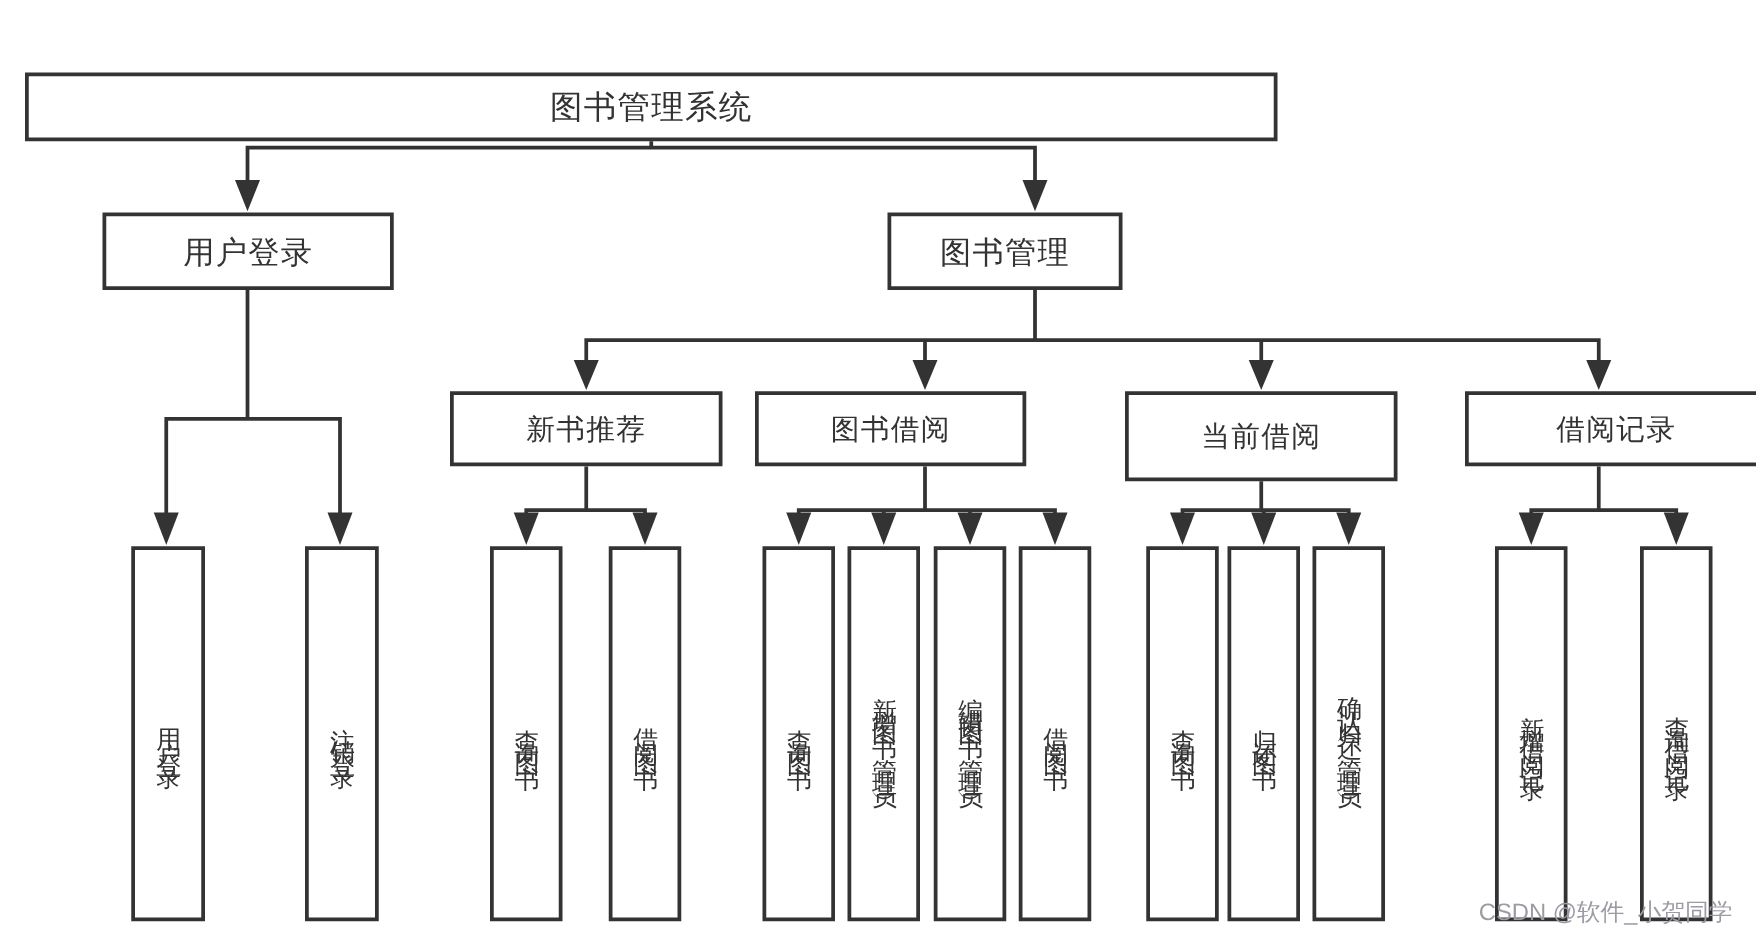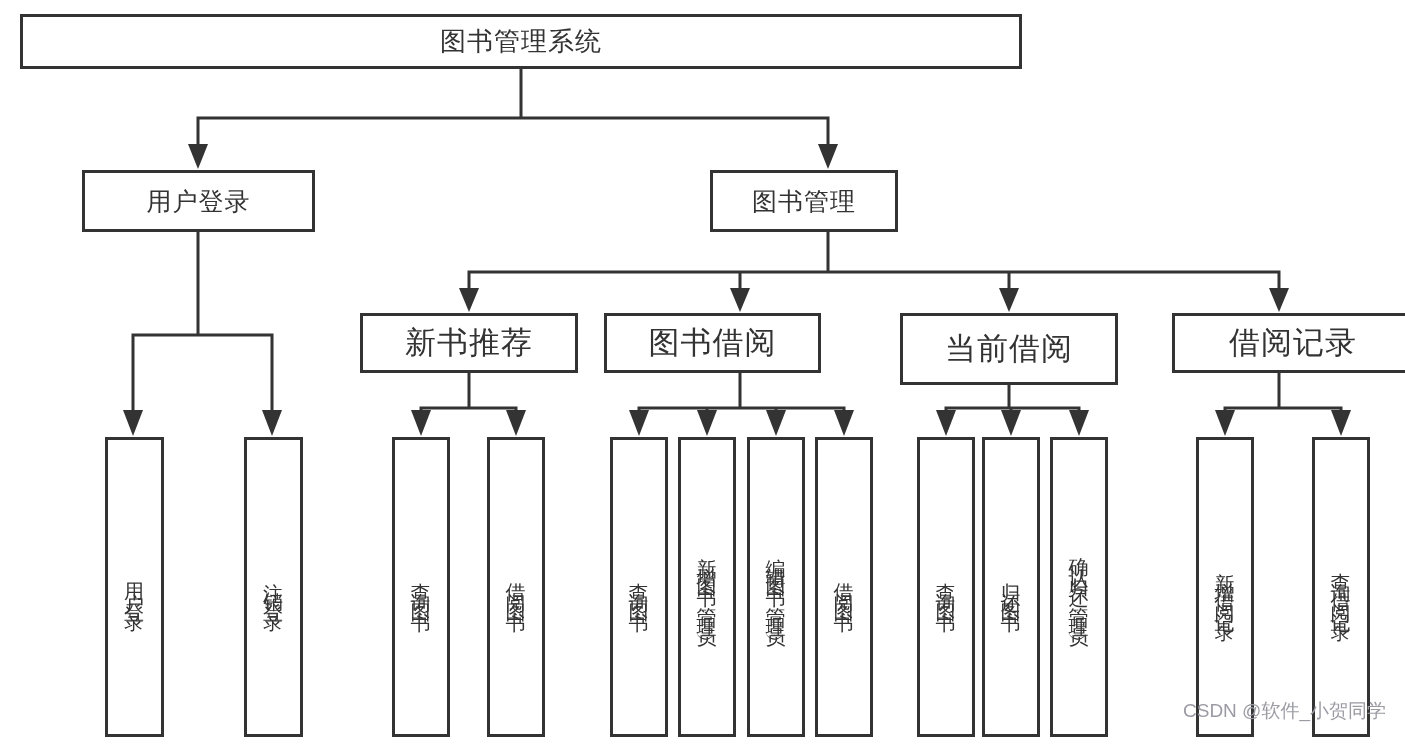--- a/index.html
+++ b/index.html
@@ -25,23 +25,23 @@
     position: absolute;
     box-sizing: border-box;
     border: 3px solid #333333;
     background: #ffffff;
     display: flex;
     align-items: center;
     justify-content: center;
     color: #333333;
     z-index: 2;
   }
-  .hbox.root-box  { font-size: 26px; letter-spacing: 1px; }
+  .hbox.root-box  { font-size: 26px; letter-spacing: 1px; margin-top: 44px; }
   .hbox.lvl1-box  { font-size: 25px; letter-spacing: 1px; }
-  .hbox.lvl2-box  { font-size: 31px; letter-spacing: 1px; }
+  .hbox.lvl2-box  { font-size: 23px; letter-spacing: 1px; }
   .vbox {
     position: absolute;
     box-sizing: border-box;
     border: 3px solid #333333;
     background: #ffffff;
     top: 437px;
     width: 58px;
     height: 300px;
     display: flex;
     align-items: center;
@@ -53,21 +53,21 @@
     writing-mode: vertical-rl;
     text-orientation: mixed;
     font-size: 20px;
     line-height: 1;
     letter-spacing: 10px;
     white-space: nowrap;
   }
   .watermark {
     position: absolute;
     left: 1183px;
-    top: 698px;
+    top: 717px;
     font-size: 19px;
     color: #9b9ba4;
     white-space: nowrap;
     z-index: 3;
   }
 </style>
 </head>
 <body>
 
 <div class="stage">

